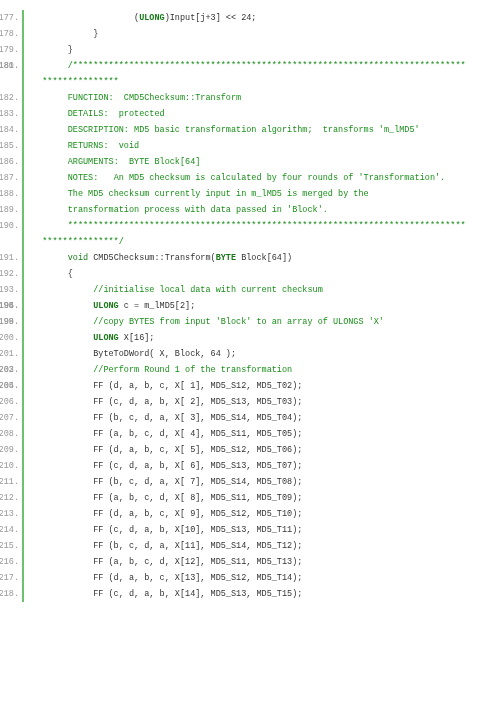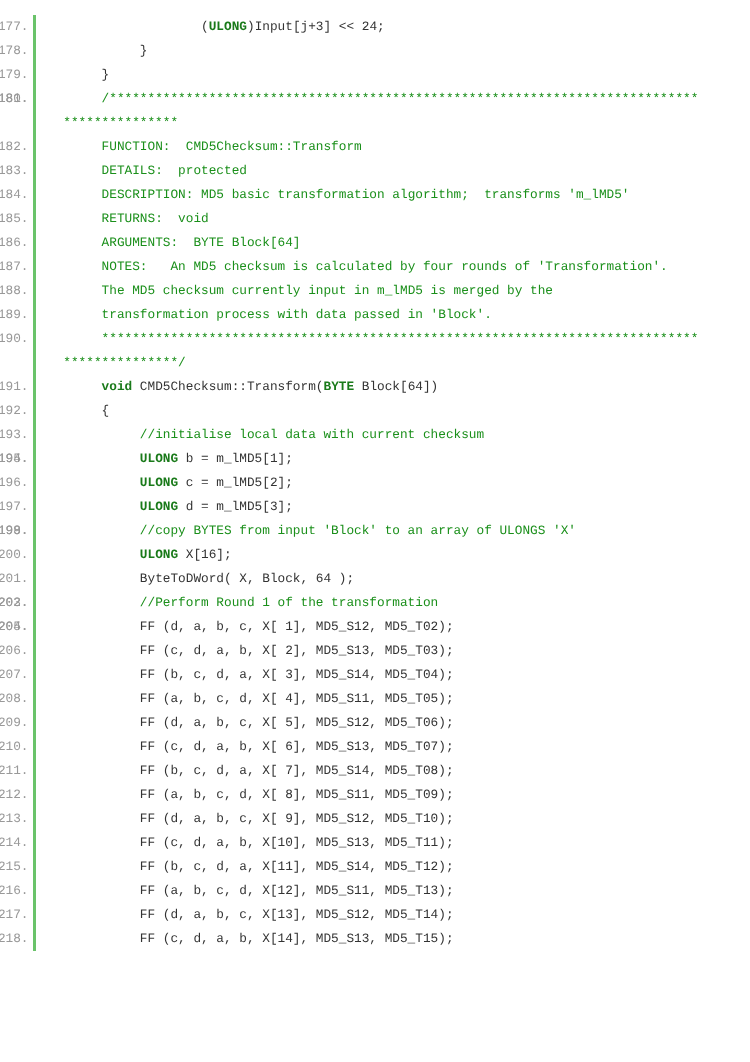--- a/index.html
+++ b/index.html
@@ -27,21 +27,21 @@
     color: #999;
     flex-shrink: 0;
     padding-right: 0;
     position: absolute;
     left: -35px;
   }
   .code {
     padding-left: 8px;
   }
   .comment { color: #1a8f1a; }
-  .keyword { color: #1a7a1a; font-weight: bold; }
+  .keyword { color: #1a7a1a; font-weight: normal; }
   .type { color: #1a7a1a; font-weight: bold; }
 </style>
 </head>
 <body>
 
 <div class="code-container">
     <div class="line"><span class="gutter">177.</span><span class="code">                    <span>(</span><span class="type">ULONG</span><span>)Input[j+3] &lt;&lt; 24;</span></span></div>
     <div class="line"><span class="gutter">178.</span><span class="code">            <span>}</span></span></div>
     <div class="line"><span class="gutter">179.</span><span class="code">       <span>}</span></span></div>
     <div class="line"><span class="gutter">180.</span><span class="code"></span></div>
@@ -54,23 +54,22 @@
     <div class="line"><span class="gutter">186.</span><span class="code">       <span class="comment">ARGUMENTS:  BYTE Block[64]</span></span></div>
     <div class="line"><span class="gutter">187.</span><span class="code">       <span class="comment">NOTES:   An MD5 checksum is calculated by four rounds of 'Transformation'.</span></span></div>
     <div class="line"><span class="gutter">188.</span><span class="code">       <span class="comment">The MD5 checksum currently input in m_lMD5 is merged by the </span></span></div>
     <div class="line"><span class="gutter">189.</span><span class="code">       <span class="comment">transformation process with data passed in 'Block'.  </span></span></div>
     <div class="line"><span class="gutter">190.</span><span class="code">       <span class="comment">******************************************************************************</span></span></div>
     <div class="line"><span class="gutter"></span><span class="code">  <span class="comment">***************/</span></span></div>
     <div class="line"><span class="gutter">191.</span><span class="code">       <span class="keyword">void</span><span> CMD5Checksum::Transform(</span><span class="type">BYTE</span><span> Block[64])</span></span></div>
     <div class="line"><span class="gutter">192.</span><span class="code">       <span>{</span></span></div>
     <div class="line"><span class="gutter">193.</span><span class="code">            <span class="comment">//initialise local data with current checksum</span></span></div>
     <div class="line"><span class="gutter">194.</span></div>
-    <div class="line"><span class="gutter">195.</span><span class="code">            <span class="type">ULONG</span><span> b = m_lMD5[1];</span></span></div>
+    <div class="line"><span class="gutter">195.</span></div>
     <div class="line"><span class="gutter">196.</span><span class="code">            <span class="type">ULONG</span><span> c = m_lMD5[2];</span></span></div>
-    <div class="line"><span class="gutter">197.</span><span class="code">            <span class="type">ULONG</span><span> d = m_lMD5[3];</span></span></div>
     <div class="line"><span class="gutter">198.</span><span class="code"></span></div>
     <div class="line"><span class="gutter">199.</span><span class="code">            <span class="comment">//copy BYTES from input 'Block' to an array of ULONGS 'X'</span></span></div>
     <div class="line"><span class="gutter">200.</span><span class="code">            <span class="type">ULONG</span><span> X[16];</span></span></div>
     <div class="line"><span class="gutter">201.</span><span class="code">            <span>ByteToDWord( X, Block, 64 );</span></span></div>
     <div class="line"><span class="gutter">202.</span><span class="code"></span></div>
     <div class="line"><span class="gutter">203.</span><span class="code">            <span class="comment">//Perform Round 1 of the transformation</span></span></div>
     <div class="line"><span class="gutter">204.</span></div>
     <div class="line"><span class="gutter">205.</span><span class="code">            <span>FF (d, a, b, c, X[ 1], MD5_S12, MD5_T02);</span></span></div>
     <div class="line"><span class="gutter">206.</span><span class="code">            <span>FF (c, d, a, b, X[ 2], MD5_S13, MD5_T03);</span></span></div>
     <div class="line"><span class="gutter">207.</span><span class="code">            <span>FF (b, c, d, a, X[ 3], MD5_S14, MD5_T04);</span></span></div>

